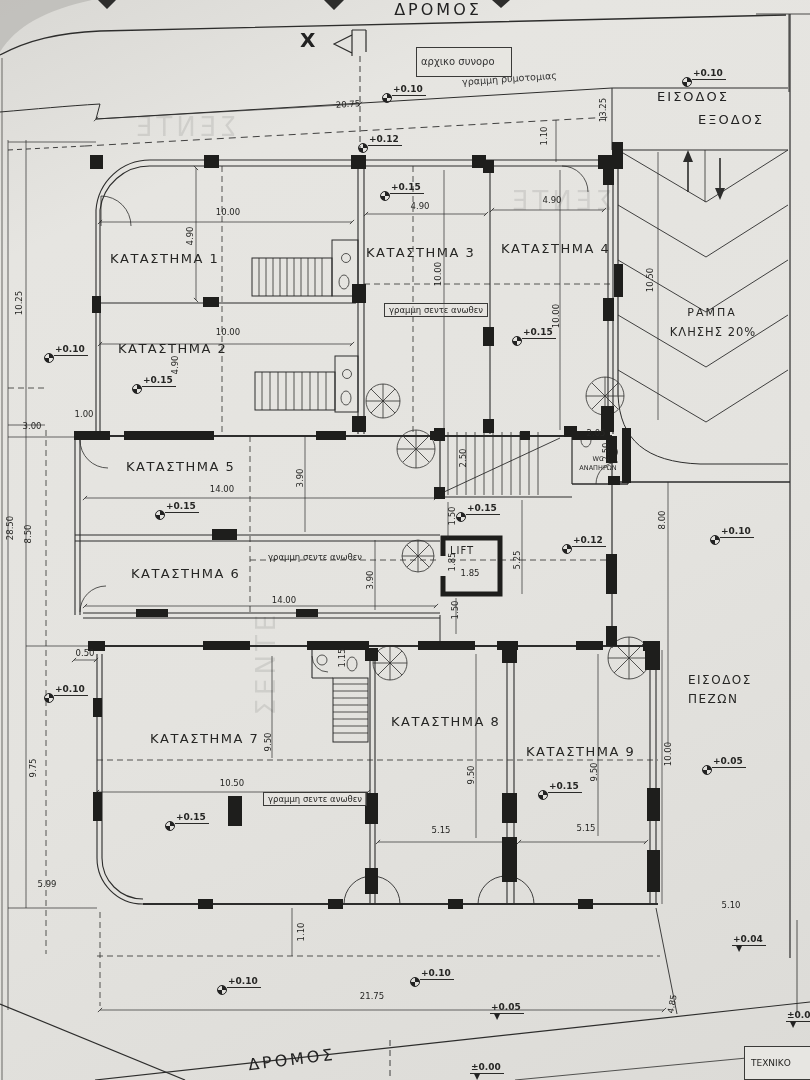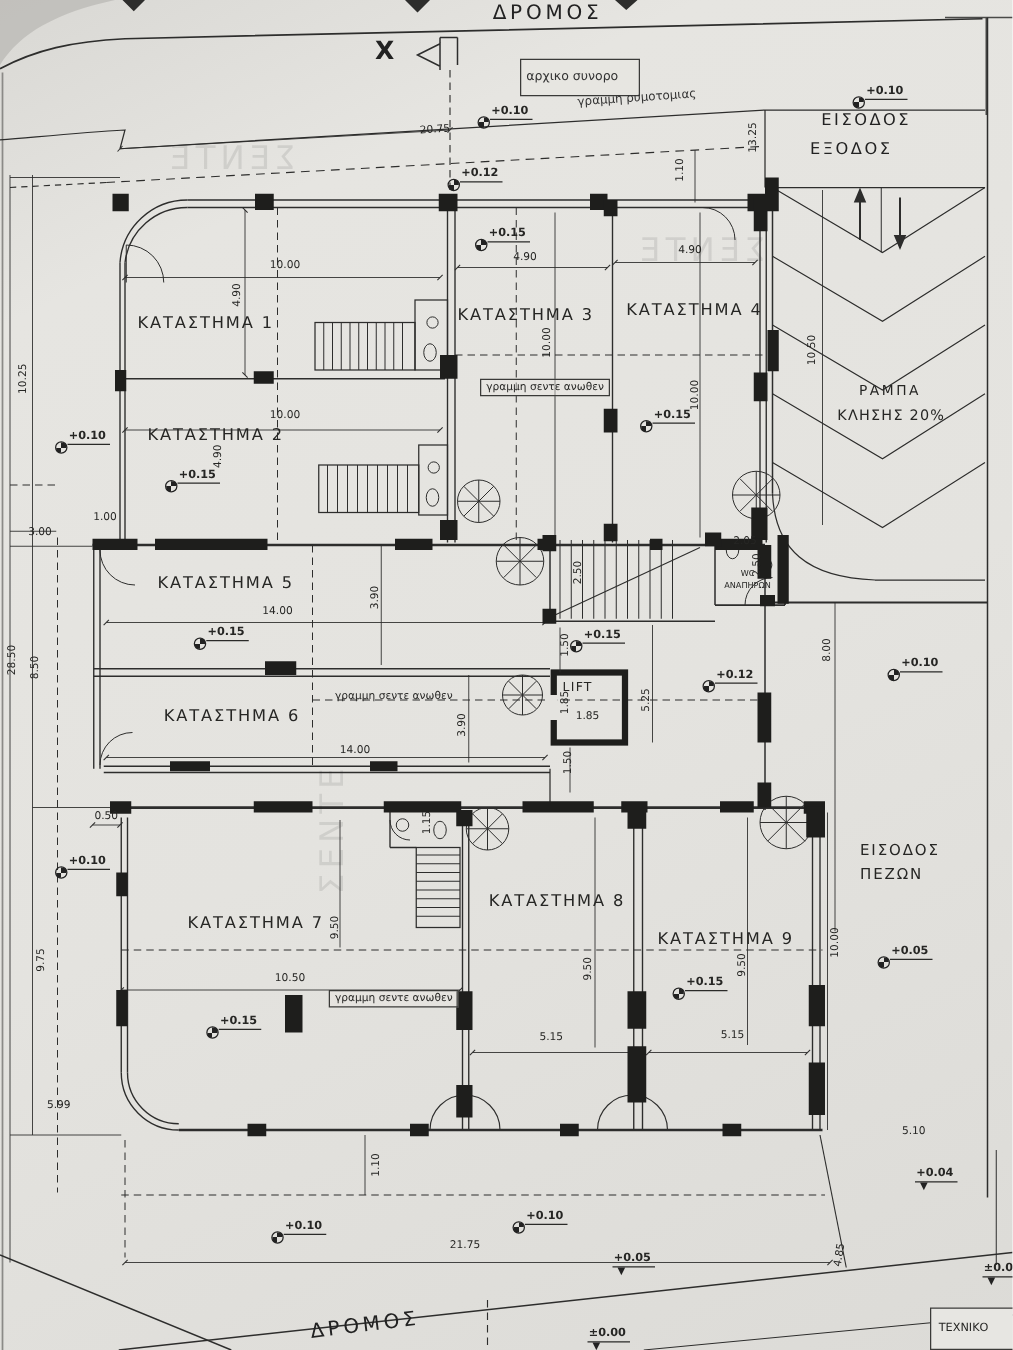--- a/index.html
+++ b/index.html
@@ -27,21 +27,21 @@
     font-size:8px;left:4px;top:10px;color:#222;}
   .room{font-size:13px;letter-spacing:1.5px;color:#1c1c1a;white-space:nowrap;}
   .ghost{font-size:26px;letter-spacing:4px;color:#6a6a68;opacity:0.10;white-space:nowrap;}
   .lbl{white-space:nowrap;}
   .boxed{border:1px solid #3a3a38;padding:1px 4px;background:rgba(232,231,227,0.45);}
   #lbl-road-top{left:388px;top:0px;width:100px;text-align:center;font-size:16px;letter-spacing:3px;color:#222;}
   #lbl-arxiko{left:416px;top:47px;width:86px;height:26px;text-align:left;font-size:10px;
     line-height:26px;color:#333;}
   #lbl-rymotomias{left:462px;top:73px;font-size:9.5px;transform:rotate(-4deg);color:#333;}
   #lbl-entry{left:648px;top:89px;width:90px;text-align:center;font-size:13px;letter-spacing:2px;color:#222;}
-  #lbl-exit{left:648px;top:112px;width:90px;text-align:left;font-size:13px;letter-spacing:2px;color:#222;}
+  #lbl-exit{left:674px;top:112px;width:90px;text-align:right;font-size:13px;letter-spacing:2px;color:#222;}
   #lbl-ramp1{left:662px;top:306px;width:100px;text-align:center;font-size:11px;letter-spacing:2px;}
   #lbl-ramp2{left:654px;top:325px;width:118px;text-align:center;font-size:11.5px;letter-spacing:1px;}
   #lbl-canopy-a{left:384px;top:303px;font-size:8.5px;}
   #lbl-canopy-b{left:268px;top:552px;font-size:8.5px;}
   #lbl-canopy-c{left:263px;top:792px;font-size:8.5px;}
   #lbl-wc{left:570px;top:455px;width:56px;text-align:center;font-size:6.5px;line-height:1.35;}
   #lbl-lift{left:450px;top:545px;width:46px;text-align:left;font-size:10px;letter-spacing:1px;}
   #lbl-ped{left:688px;top:671px;width:86px;font-size:12px;letter-spacing:1.5px;line-height:1.55;}
   #lbl-tech{left:744px;top:1046px;width:72px;height:32px;border:1.5px solid #3a3a38;
     background:#e7e6e2;font-size:9px;}

